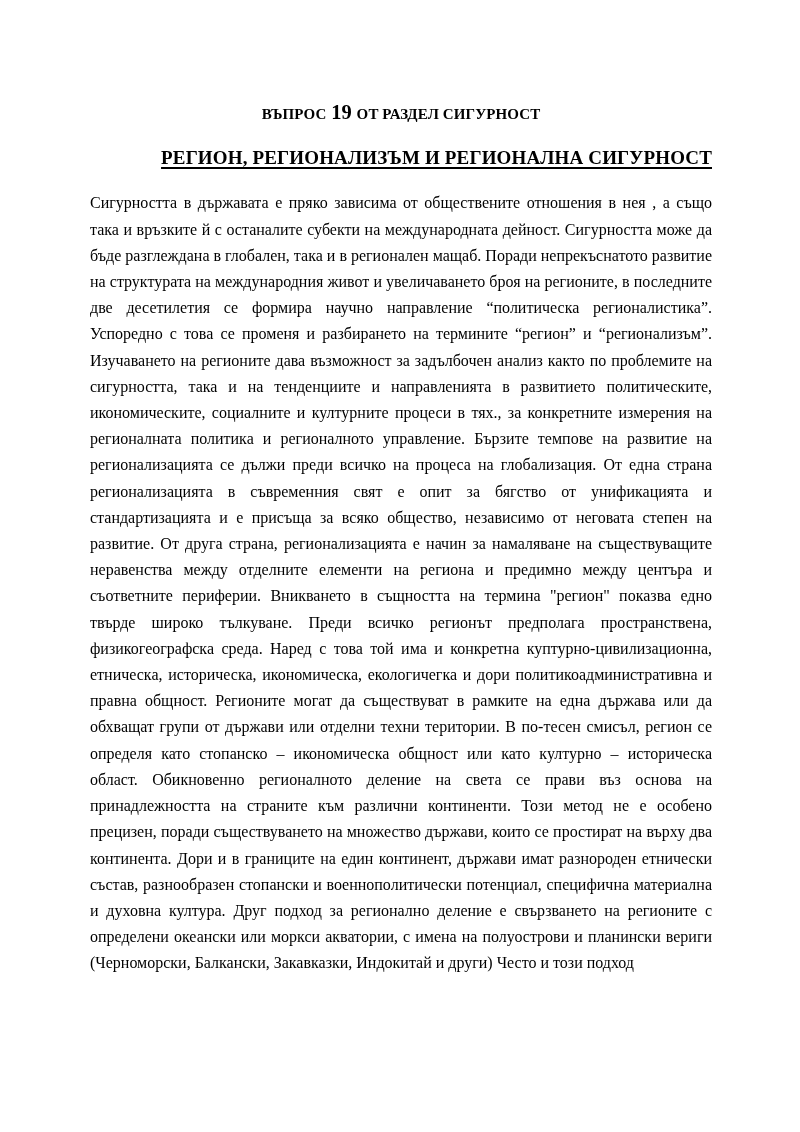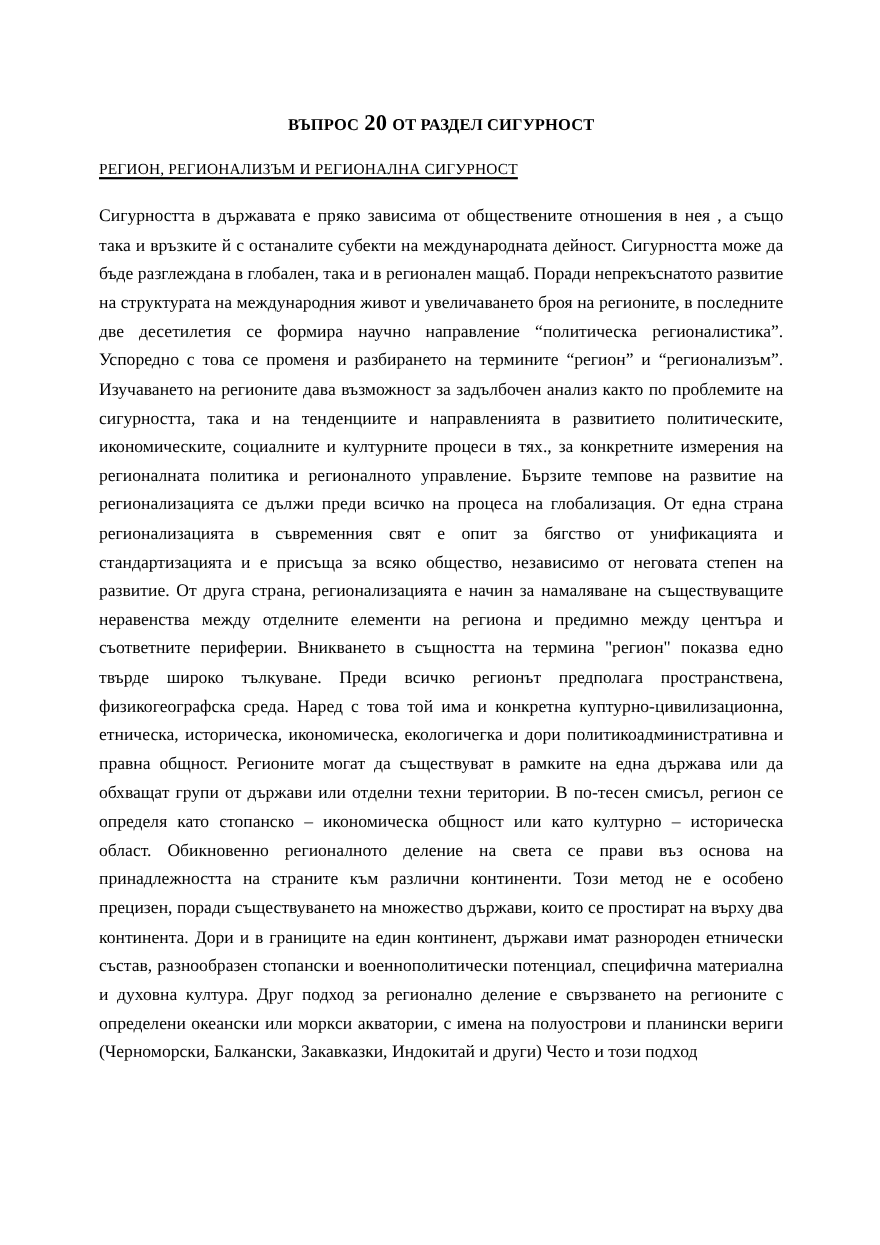--- a/index.html
+++ b/index.html
@@ -45,23 +45,23 @@
     font-size: 15px;
     text-transform: uppercase;
   }
   .doc-title .bignum {
     font-size: 20.5px;
   }
 
   .doc-subtitle {
     margin: 0;
     padding-top: 21px;
-    text-align: left;
-    font-weight: normal;
-    font-size: 14px;
+    text-align: right;
+    font-weight: bold;
+    font-size: 19px;
     line-height: 1.2;
     text-decoration: underline;
     text-underline-offset: 2.5px;
     text-decoration-thickness: 1.6px;
     letter-spacing: 0.15px;
     white-space: nowrap;
   }
 
   
   .body-text {
@@ -77,20 +77,20 @@
   .body-text > span {
     display: inline;
   }
 </style>
 </head>
 <body>
 
 <div class="page">
   <div class="content">
 
-    <h1 class="doc-title"><span class="smallcaps">ВЪПРОС</span> <span class="bignum">20</span> <span class="smallcaps">ОТ РАЗДЕЛ СИГУРНОСТ</span></h1>
+    <h1 class="doc-title"><span class="smallcaps">ВЪПРОС</span> <span class="bignum">19</span> <span class="smallcaps">ОТ РАЗДЕЛ СИГУРНОСТ</span></h1>
 
     <h2 class="doc-subtitle">РЕГИОН, РЕГИОНАЛИЗЪМ И РЕГИОНАЛНА СИГУРНОСТ</h2>
 
     <p class="body-text"><span>Сигурността в държавата е пряко зависима от обществените отношения в нея , а също така и връзките й с останалите субекти на международната дейност. Сигурността може да бъде разглеждана в глобален, така и в регионален мащаб. Поради непрекъснатото развитие на структурата на международния живот и увеличаването броя на регионите, в последните две десетилетия  се формира научно направление “политическа регионалистика”. Успоредно с това се променя и разбирането на термините  “регион” и “регионализъм”. Изучаването на регионите дава възможност  за задълбочен анализ  както по проблемите на сигурността, така и на тенденциите и направленията в развитието политическите, икономическите, социалните и културните процеси в тях., за конкретните измерения на регионалната политика и регионалното управление. Бързите темпове на развитие на регионализацията се дължи преди всичко на процеса на глобализация. От една страна регионализацията в съвременния свят е опит за бягство от унификацията и стандартизацията и е присъща за всяко общество, независимо от неговата степен на развитие. От друга страна, регионализацията е начин за намаляване на съществуващите неравенства между отделните елементи на региона и предимно между центъра и съответните периферии. Вникването в същността на термина "регион" показва едно твърде широко тълкуване. Преди всичко регионът предполага пространствена, физикогеографска среда. Наред с това той има и конкретна куптурно-цивилизационна, етническа, историческа, икономическа, екологичегка и дори политикоадминистративна и правна общност. Регионите могат да съществуват в рамките на една държава или да обхващат групи от държави или отделни техни територии. В по-тесен смисъл, регион се определя като стопанско – икономическа общност или като културно – историческа област. Обикновенно регионалното деление на света се прави въз основа на принадлежността на страните към различни континенти. Този метод не е особено прецизен, поради съществуването на множество държави, които се простират на върху два континента. Дори и в границите на един континент, държави имат разнороден етнически състав, разнообразен стопански и военнополитически потенциал, специфична материална и духовна култура. Друг подход за регионално деление е свързването на регионите с определени океански или моркси акватории, с имена на полуострови и планински вериги (Черноморски, Балкански, Закавказки, Индокитай и други) Често и този подход</span></p>
 
   </div>
 </div>
 
 </body></html>

